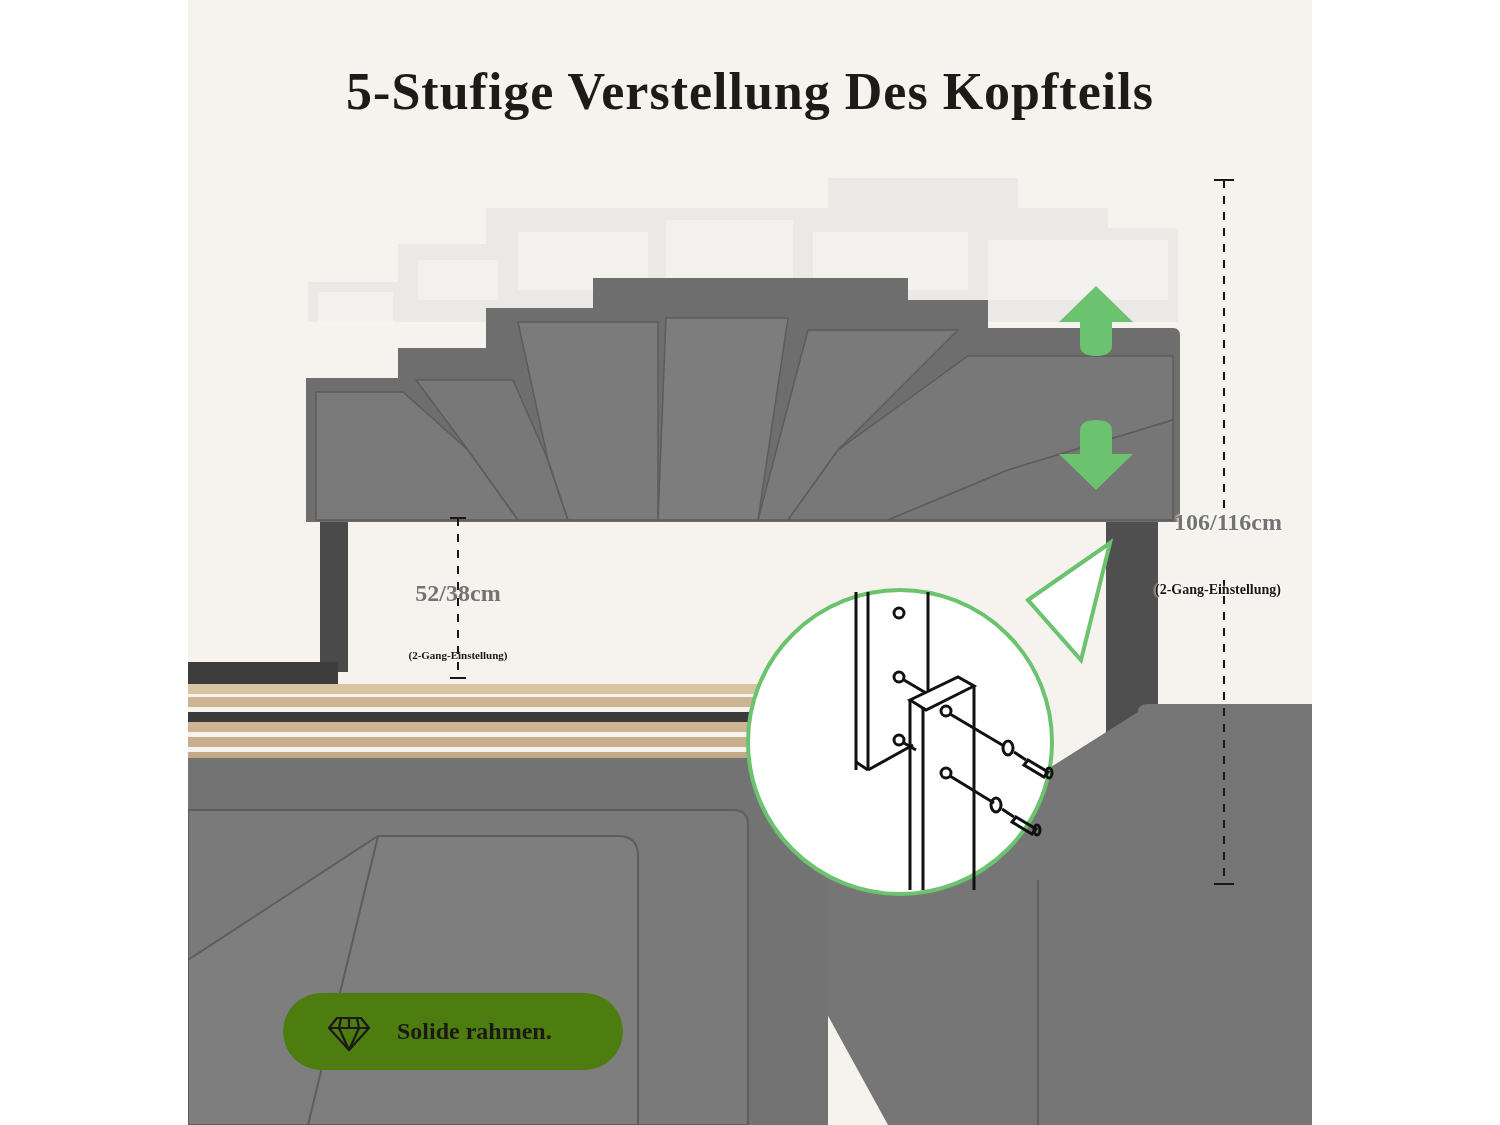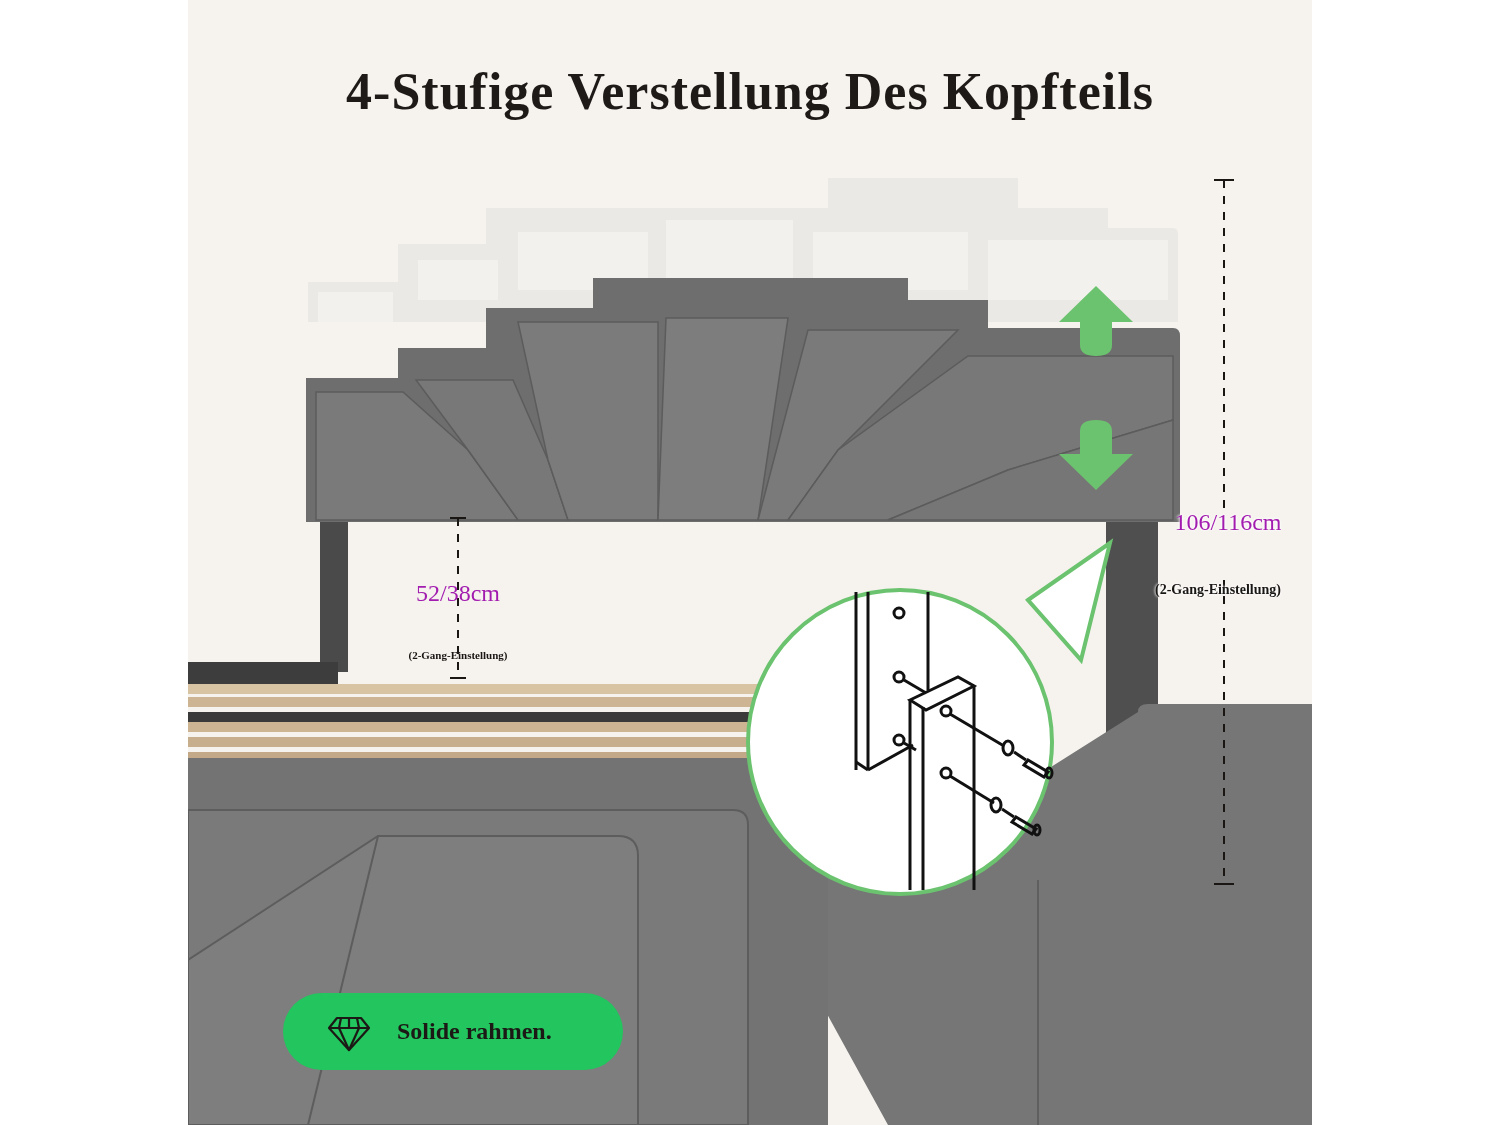--- a/index.html
+++ b/index.html
@@ -1,31 +1,31 @@
 <!DOCTYPE html>
 <html><head>
 <meta charset="utf-8">
 <style>
   html,body{margin:0;padding:0;background:#ffffff;}
   body{width:1500px;height:1125px;position:relative;overflow:hidden;font-family:"DejaVu Serif",serif;}
   .canvas{position:absolute;left:188px;top:0;width:1124px;height:1125px;background:#f6f3ef;overflow:hidden;}
   .title{position:absolute;left:0;top:62px;width:1124px;text-align:center;font-family:"Liberation Serif",serif;font-weight:bold;font-size:52px;letter-spacing:1px;color:#1e1a17;}
   svg{position:absolute;left:0;top:0;}
-  .dim-main{position:absolute;font-family:"Liberation Serif",serif;font-weight:normal;color:#a21caf;text-align:center;}
+  .dim-main{position:absolute;font-family:"Liberation Serif",serif;font-weight:bold;color:#737373;text-align:center;}
   .dim-sub{position:absolute;font-family:"Liberation Serif",serif;font-weight:bold;color:#1a1614;text-align:center;margin-top:37px;}
-  .badge{position:absolute;left:95px;top:993px;width:340px;height:77px;background:#22c55e;border-radius:40px;display:flex;align-items:center;}
+  .badge{position:absolute;left:95px;top:993px;width:340px;height:77px;background:#4d7c0f;border-radius:40px;display:flex;align-items:center;}
   .badge .icon{width:44px;height:44px;margin-left:44px;}
   .badge .label{margin-left:26px;font-family:"Liberation Serif",serif;font-weight:bold;font-size:24px;color:#1c1815;}
 </style>
 </head>
 <body>
 
 <div class="canvas">
 
-  <div class="title">4-Stufige Verstellung Des Kopfteils</div>
+  <div class="title">5-Stufige Verstellung Des Kopfteils</div>
 
   <svg width="1124" height="1125" viewBox="0 0 1124 1125">
 
     <g>
       <path d="M120 282 L210 282 L210 244 L298 244 L298 208 L640 208 L640 178 L830 178 L830 208 L920 208 L920 228 L985 228 Q990 228 990 234 L990 300 L120 300 Z" fill="#ebe9e5"></path>
       <rect x="120" y="282" width="870" height="40" fill="#ebe9e5"></rect>
       <path d="M130 292 L205 292 L205 322 L130 322 Z" fill="#f3f1ee"></path>
       <path d="M230 260 L310 260 L310 300 L230 300 Z" fill="#f3f1ee"></path>
       <path d="M330 232 L460 232 L460 290 L330 290 Z" fill="#f3f1ee"></path>
       <path d="M478 220 L605 220 L605 290 L478 290 Z" fill="#f3f1ee"></path>

